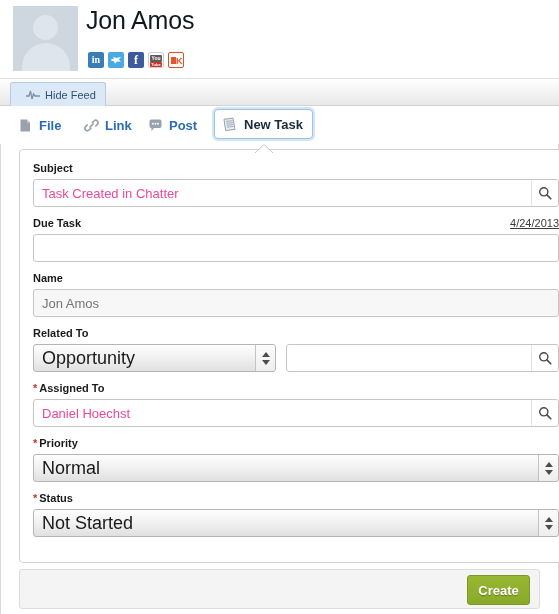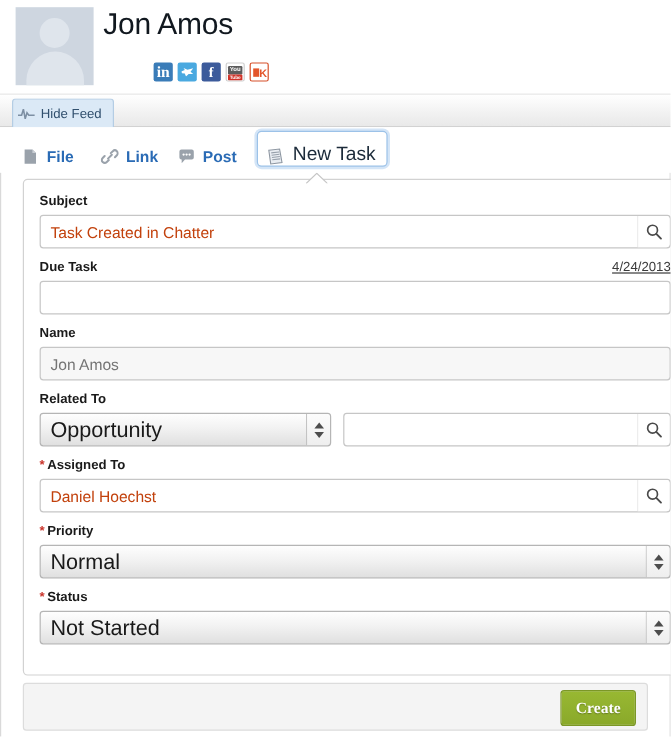--- a/index.html
+++ b/index.html
@@ -32,21 +32,21 @@
   .profile-name {
     position: absolute; left: 86px; top: 4px;
     font-size: 25px; color: #11181f; letter-spacing: -0.2px; line-height: 32px;
     white-space: nowrap;
   }
   .social-row { position: absolute; left: 88px; top: 52px; display: flex; gap: 4px; }
   .soc {
     width: 16px; height: 16px; border-radius: 2px; position: relative;
     display: inline-block; overflow: hidden; line-height: 16px; text-align: center;
   }
-  .soc-li { background: #3a7cb8; color:#fff; font-size:13px; font-weight:bold; font-family:"Liberation Serif",serif;margin-left:40px; }
+  .soc-li { background: #3a7cb8; color:#fff; font-size:10px; font-weight:bold; font-family:"Liberation Serif",serif; }
   .soc-tw { background: #4aa9e0; }
   .soc-tw:after{
     content:""; position:absolute; left:3px; top:4px; width:10px; height:8px;
     background:#fff;
     clip-path: polygon(0 45%, 30% 30%, 20% 8%, 52% 26%, 100% 10%, 78% 48%, 100% 72%, 62% 70%, 40% 96%, 30% 66%, 6% 62%);
   }
   .soc-fb { background: #3c5b9b; color:#fff; font-size:12px; font-weight:bold; font-family:"Liberation Serif",serif; }
   .soc-yt { background: #ffffff; border:1px solid #cfcfcf; }
   .soc-yt .yt-top { position:absolute; left:1px; top:2px; width:12px; height:7px; background:#5c5c5c; border-radius:1px; color:#fff; font-size:5px; line-height:7px; text-align:center; font-weight:bold;}
   .soc-yt .yt-bot { position:absolute; left:1px; top:9px; width:12px; height:5px; background:#d03228; border-radius:1px; color:#fff; font-size:4px; line-height:5px; text-align:center; font-weight:bold;}
@@ -55,52 +55,52 @@
   .soc-kl .kl-k { position:absolute; left:7px; top:1px; color:#e3552b; font-size:9px; font-weight:bold; line-height:14px;}
 
   
   .tabstrip {
     position: absolute; left: 0; top: 79px; width: 559px; height: 27px;
     background: linear-gradient(to bottom, #ffffff 0%, #f1f1f1 60%, #e9e9e9 100%);
     border-bottom: 1px solid #d2d2d2;
   }
   .hide-feed {
     position: absolute; left: 10px; top: 3px; height: 24px;
-    padding: 0 9px 0 4px;
+    padding: 0 9px 0 15px;
     background: #dbe9f6;
     border: 1px solid #b4cde4; border-bottom: none;
     border-radius: 3px 3px 0 0;
     display: flex; align-items: center; gap: 5px;
     font-size: 11px; color: #31506e; font-weight: 500;
   }
   .pulse-icon { width: 14px; height: 12px; display:block; }
 
   
   .actionbar {
     position: absolute; left: 0; top: 106px; width: 559px; height: 38px;
     background: #ffffff;
   }
   .act {
     position: absolute; top: 6px; height: 26px;
-    display: flex; align-items: flex-end; gap: 6px;
+    display: flex; align-items: center; gap: 6px;
     font-size: 13px; font-weight: bold; color: #2a6bb5;
   }
   .act-file { left: 18px; }
   .act-link { left: 84px; }
   .act-post { left: 148px; }
   .act-newtask {
     left: 214px; top: 3px; height: 30px;
     padding: 0 9px 0 7px;
     background: #ffffff;
     border: 1px solid #9cc2e8;
     border-radius: 4px;
     box-shadow: 0 0 0 2px #d4e5f7;
     color: #1c2b3a; gap: 7px;
   }
-  .act-newtask .lbl { font-size: 16px; font-weight: normal; color:#1c2b3a;}
+  .act-newtask .lbl { font-size: 13px; font-weight: bold; color:#1c2b3a;}
   .nt-pointer {
     position: absolute; left: 255px; top: 144px; width: 18px; height: 9px;
     z-index: 5;
   }
   .ico { width: 15px; height: 15px; display:block; }
 
   
   .outerframe {
     position: absolute; left: 0; top: 144px; width: 559px; height: 470px;
     border-left: 1px solid #d9d9d9; border-right: 1px solid #d9d9d9;
@@ -123,21 +123,21 @@
     position: absolute; right: 0; top: 0;
     font-size: 11px; color: #3b3b3b; text-decoration: underline;
     line-height: 14px;
   }
 
   .inputwrap { position: relative; height: 28px; }
   .txt {
     width: 100%; height: 28px;
     border: 1px solid #c6c6c6; border-radius: 3px;
     background: #fff; padding: 0 30px 0 8px;
-    font-size: 13px; color: #c2410c;
+    font-size: 13px; color: #ec4899;
     font-family: "Liberation Sans", sans-serif;
     outline: none;
   }
   .txt.nopad { padding-right: 8px; }
   .txt.disabled { background: #f7f7f7; color: #9a9a9a; }
   .searchbtn {
     position: absolute; right: 1px; top: 1px; width: 27px; height: 26px;
     border-left: 1px solid #e4e4e4;
     display: flex; align-items: center; justify-content: center;
     background: #fff; border-radius: 0 3px 3px 0;
@@ -173,21 +173,21 @@
     position: absolute; left: 19px; top: 569px; width: 521px; height: 40px;
     background: #f4f4f4; border: 1px solid #dcdcdc; border-radius: 3px;
   }
   .createbtn {
     position: absolute; right: 9px; top: 5px; width: 63px; height: 30px;
     background: linear-gradient(to bottom, #98b832 0%, #8aa92a 100%);
     border: 1px solid #7b9726; border-radius: 3px;
     color: #ffffff; font-size: 13px; font-weight: bold;
     text-shadow: 0 1px 1px rgba(0,0,0,0.3);
     display: flex; align-items: center; justify-content: center;
-    font-family: Liberation Serif, serif;
+    font-family: Liberation Sans, sans-serif;
     cursor: pointer;
   }
 </style>
 </head>
 <body>
 
 <div class="page">
 
   <div class="profile">
     <div class="avatar">

